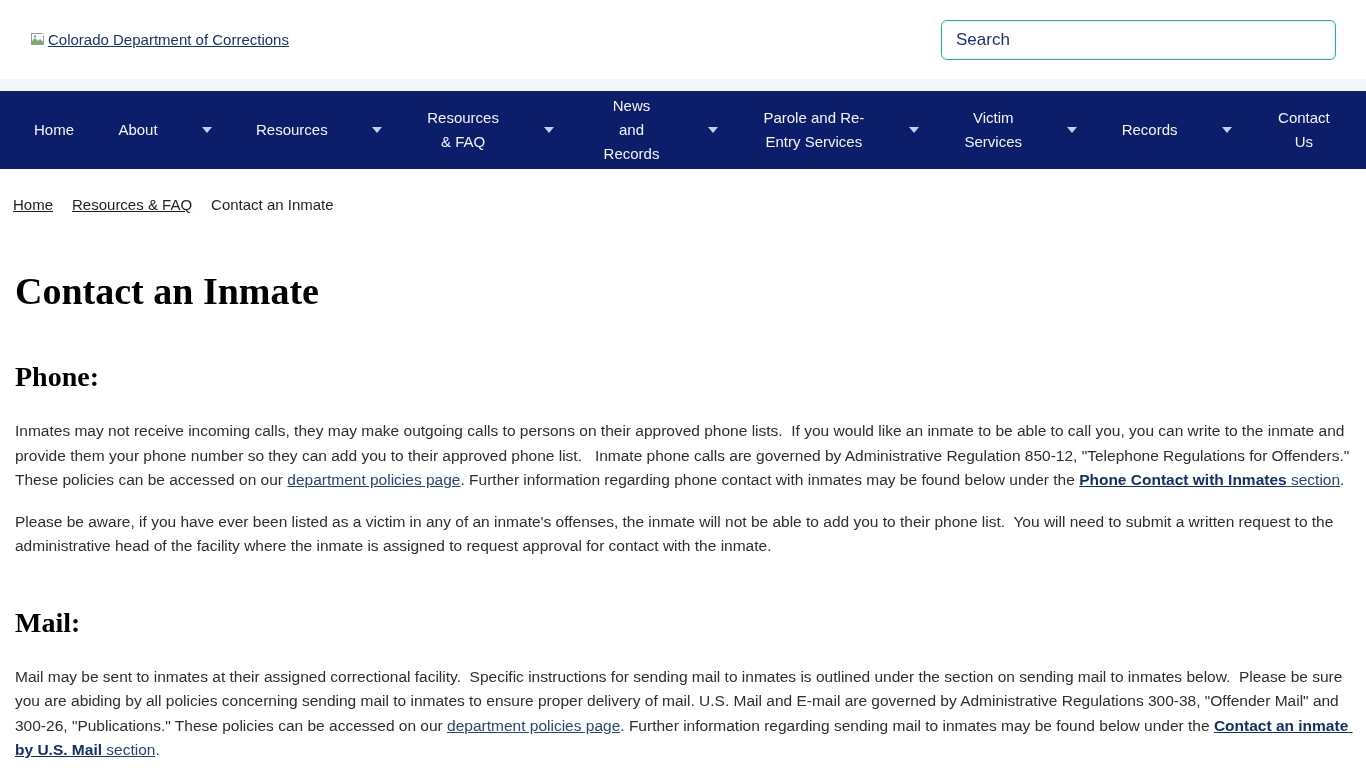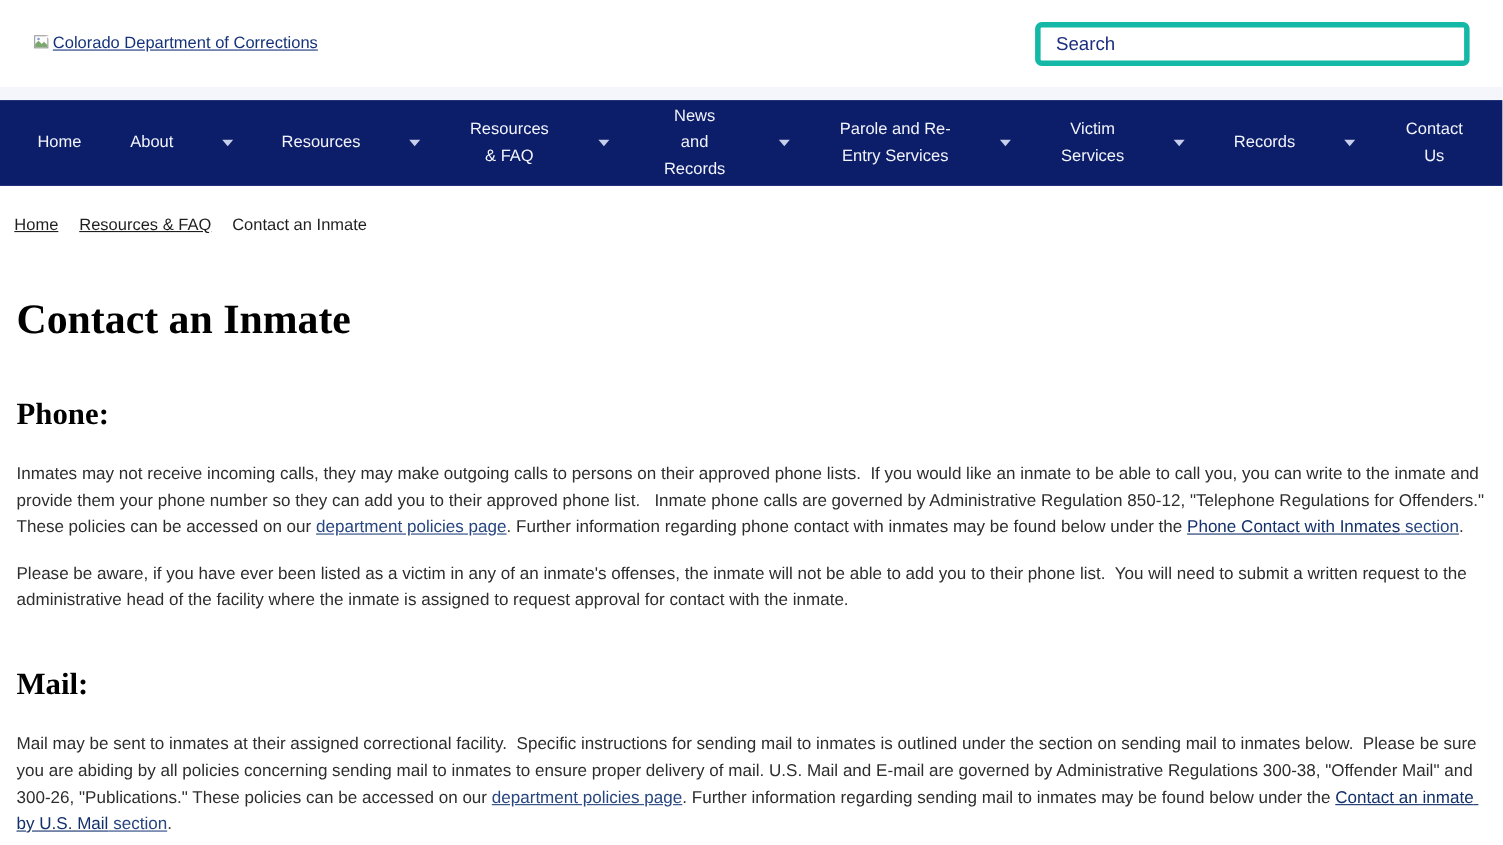--- a/index.html
+++ b/index.html
@@ -5,21 +5,21 @@
   * { box-sizing: border-box; margin: 0; padding: 0; }
   html, body { width: 1366px; height: 768px; overflow: hidden; background: #ffffff;
     font-family: "Liberation Sans", sans-serif; }
 
   
   .site-header { height: 79px; display: flex; align-items: center;
     justify-content: space-between; padding: 13px 30px; background: #ffffff; }
   .logo-link { display: inline-flex; align-items: center; gap: 2px;
     color: #15337a; font-size: 15px; text-decoration: underline; cursor: pointer; }
   .logo-link svg { flex: 0 0 auto; }
-  .search-input { width: 395px; height: 40px; border: 5px solid #14b8a6;
+  .search-input { width: 395px; height: 40px; border: 1px solid #14b8a6;
     border-radius: 6px; padding: 0 14px; font-size: 17px; color: #1b2f7e;
     font-family: "Liberation Sans", sans-serif; background: #ffffff; outline: none; }
   .search-input::placeholder { color: #1b2f7e; opacity: 1; }
   .header-strip { height: 12px; background: #f4f6fb; }
 
   
   .main-nav { height: 78px; background: #0c1d69; display: flex; align-items: center; }
   .nav-list { width: 100%; display: flex; align-items: center;
     justify-content: space-between; padding: 0 34px; }
   .nav-item { display: flex; align-items: center; gap: 44px; cursor: pointer; }
@@ -41,21 +41,21 @@
 
   
   main { padding: 0 15px; }
   h1 { font-family: "Liberation Serif", serif; font-size: 38px; font-weight: bold;
     color: #000000; margin: 56px 0 0 0; }
   h2 { font-family: "Liberation Serif", serif; font-size: 28px; font-weight: bold;
     color: #000000; margin: 48px 0 26px 0; }
   p.body-par { font-size: 15.5px; line-height: 24.5px; color: #2e2e2e;
     margin: 0 0 17px 0; white-space: pre-wrap; }
   a.link { color: #27457e; text-decoration: underline; cursor: pointer; margin-top: 24px; }
-  a.boldlink { color: #13306b; font-weight: normal; text-decoration: underline; cursor: pointer; }
+  a.boldlink { color: #13306b; font-weight: bold; text-decoration: underline; cursor: pointer; }
 </style>
 </head>
 <body>
 
 <header class="site-header">
   <a class="logo-link">
     <span>
       <svg width="16" height="17" viewBox="0 0 16 17">
         <rect x="1.5" y="3.5" width="12" height="11" fill="#fdfdfd" stroke="#9a9a9a" stroke-width="1"></rect>
         <path d="M2 11 L5 8 L8 11 L10 9 L13 12 L13 14 L2 14 Z" fill="#7aa86e"></path>

